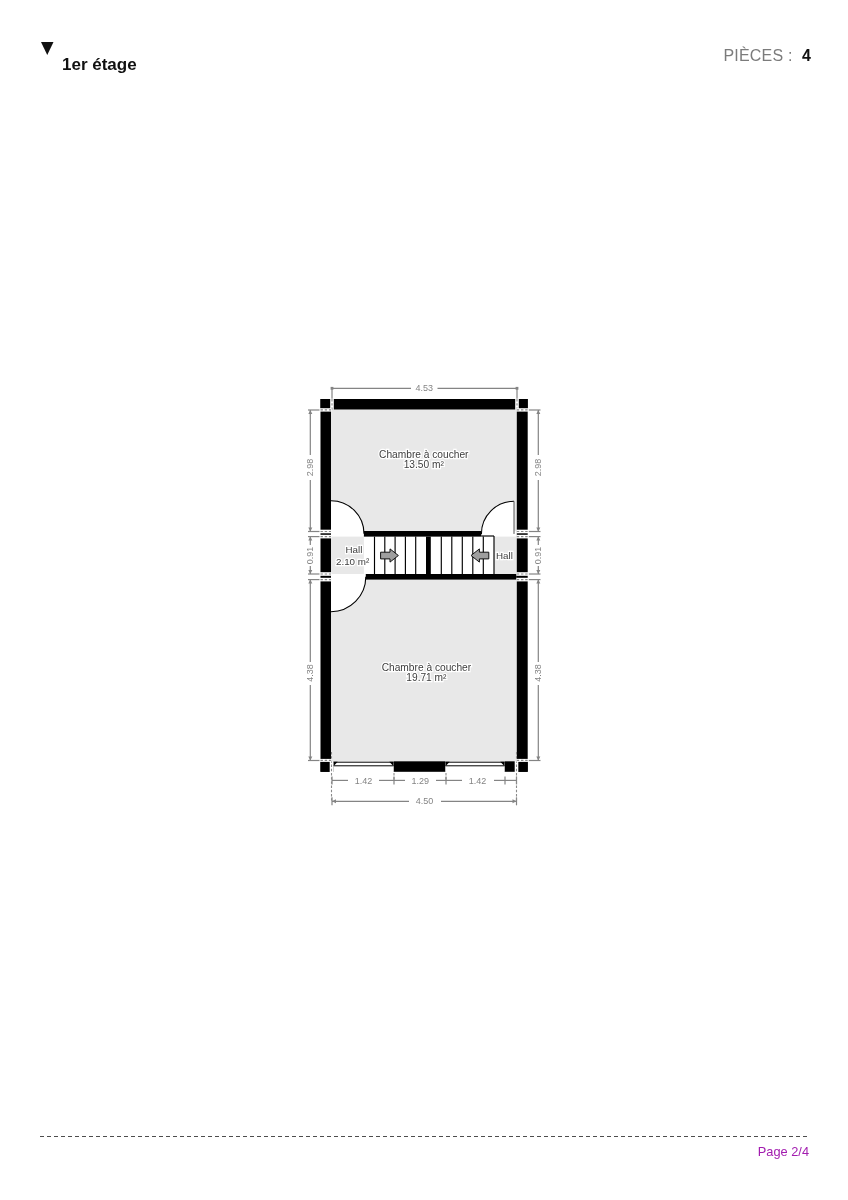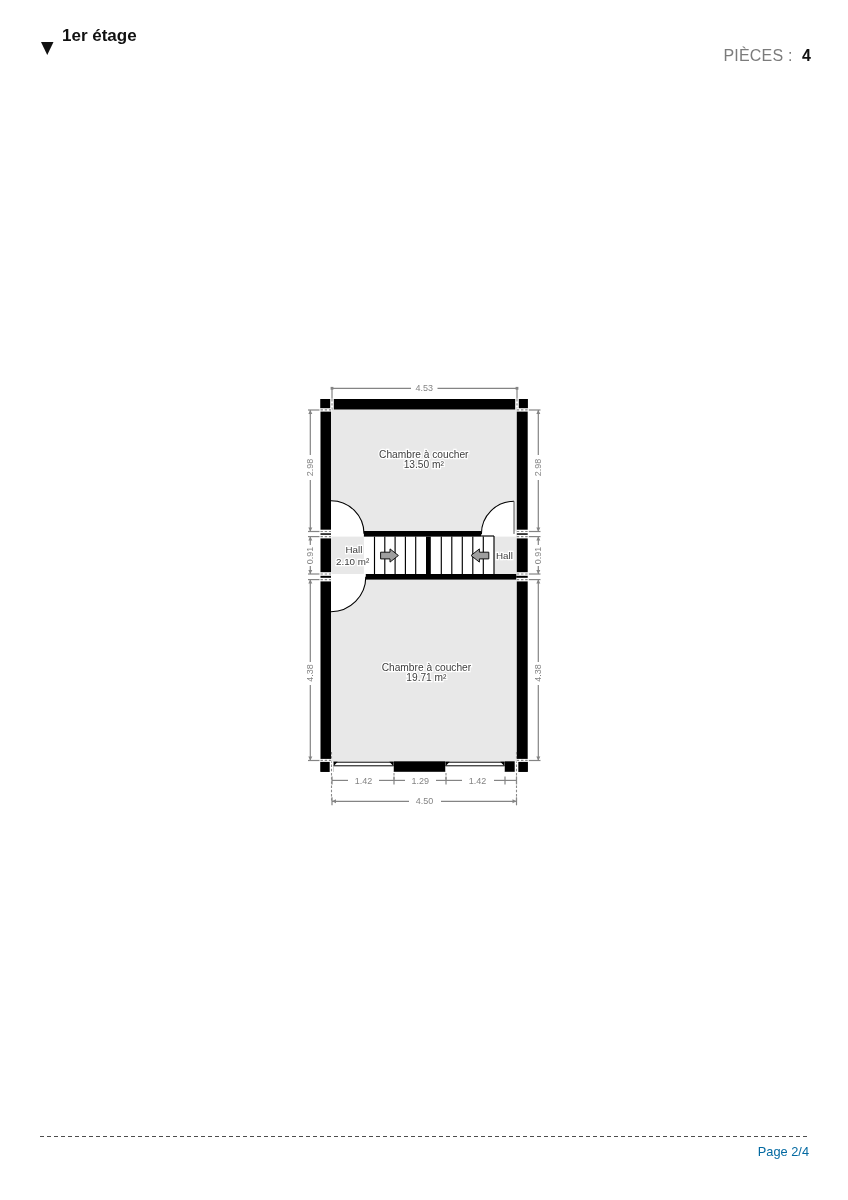--- a/index.html
+++ b/index.html
@@ -1,22 +1,22 @@
 <!DOCTYPE html>
 <html><head>
 <meta charset="utf-8">
 <style>
   html,body{margin:0;padding:0;background:#fff;width:848px;height:1200px;overflow:hidden;}
   body{font-family:"Liberation Sans", sans-serif;position:relative;}
-  .hdr-title{position:absolute;left:62px;top:26px;font-size:17px;font-weight:bold;color:#111;}
+  .hdr-title{position:absolute;left:62px;top:55px;font-size:17px;font-weight:bold;color:#111;}
   .hdr-tri{position:absolute;left:41px;top:42px;width:12.5px;height:13px;background:#111;clip-path:polygon(0 0,100% 0,50% 100%);}
   .hdr-right{position:absolute;right:37px;top:46.5px;font-size:16px;color:#7b7b7b;letter-spacing:0.2px;}
   .hdr-right b{color:#111;font-weight:bold;}
   .footer-line{position:absolute;left:40px;top:1136px;width:767px;height:1.4px;background:repeating-linear-gradient(90deg,#4d4d4d 0,#4d4d4d 4.4px,transparent 4.4px,transparent 7px);}
-  .footer-page{position:absolute;right:39px;top:1144px;font-size:12.8px;color:#0369a1;}
+  .footer-page{position:absolute;right:39px;top:1144px;font-size:12.8px;color:#a21caf;}
 </style>
 </head>
 <body>
 
 <div class="hdr-tri"></div>
 
 <div class="hdr-title">1er étage</div>
 
 <div class="hdr-right">PIÈCES :&nbsp; <b>4</b></div>
 

